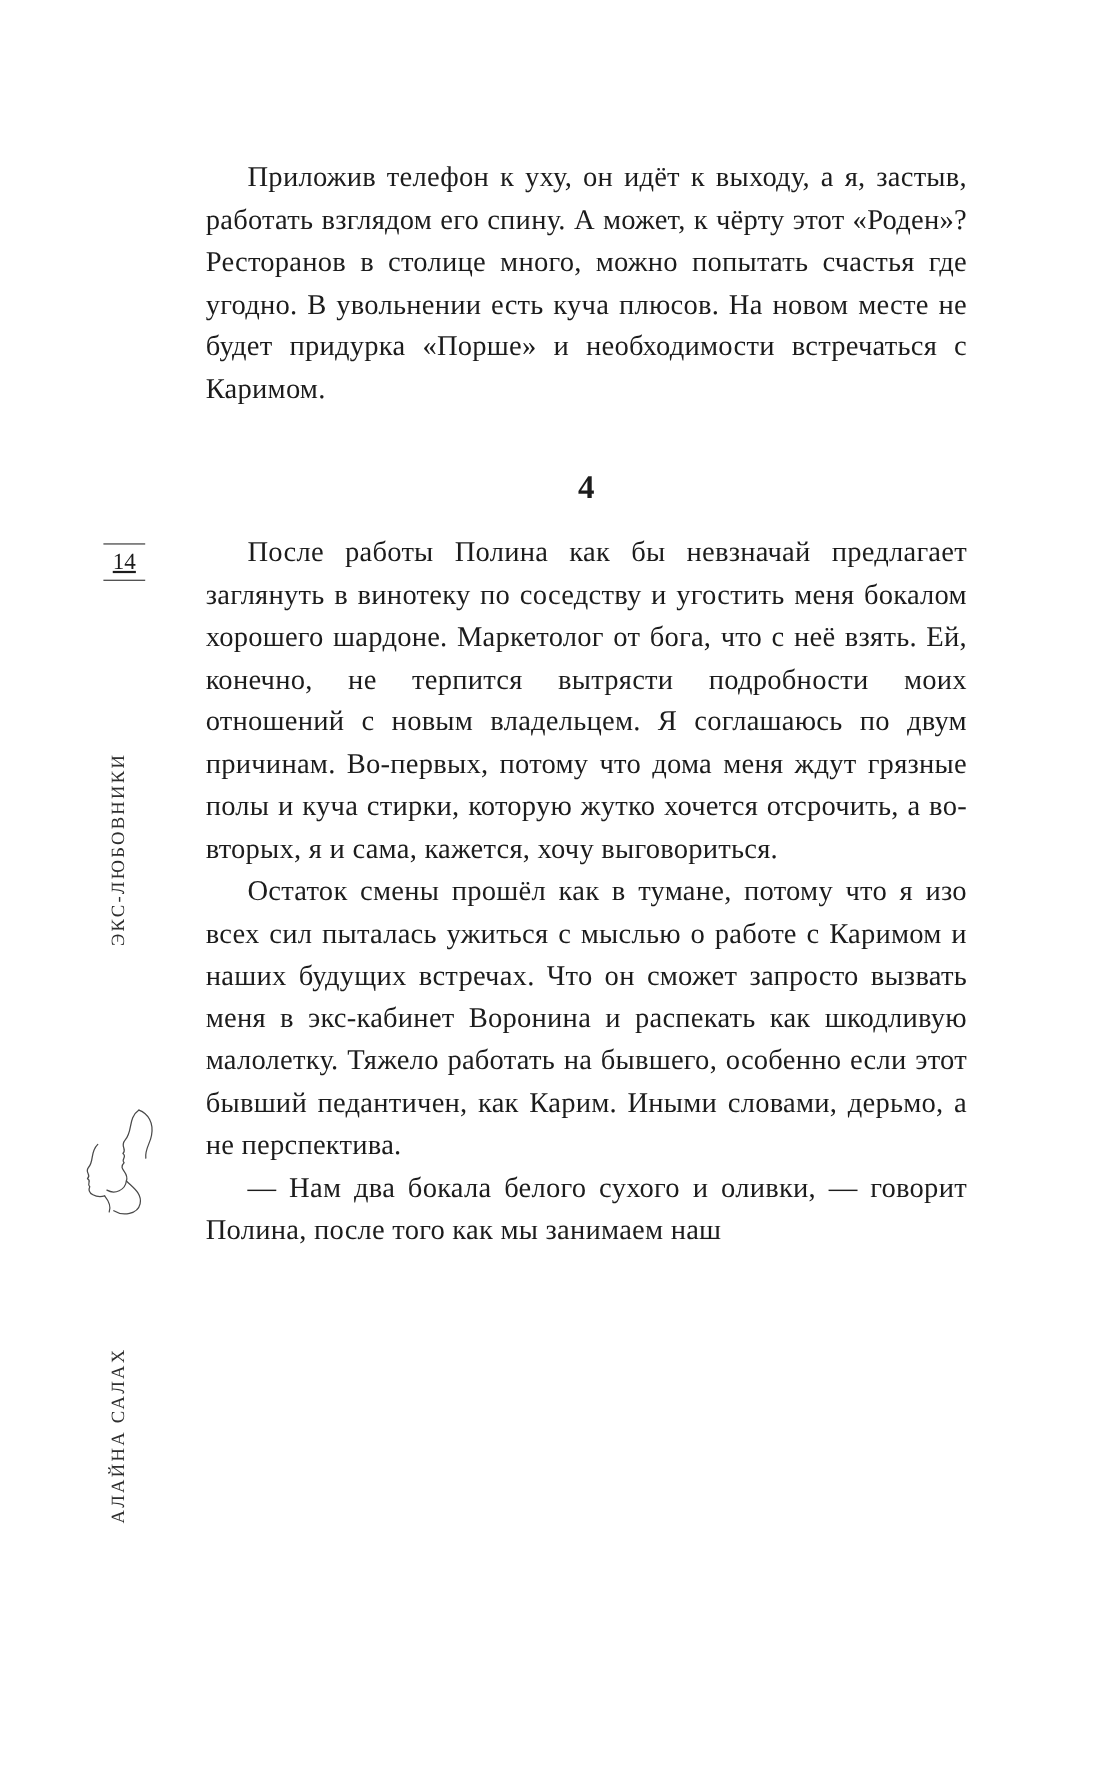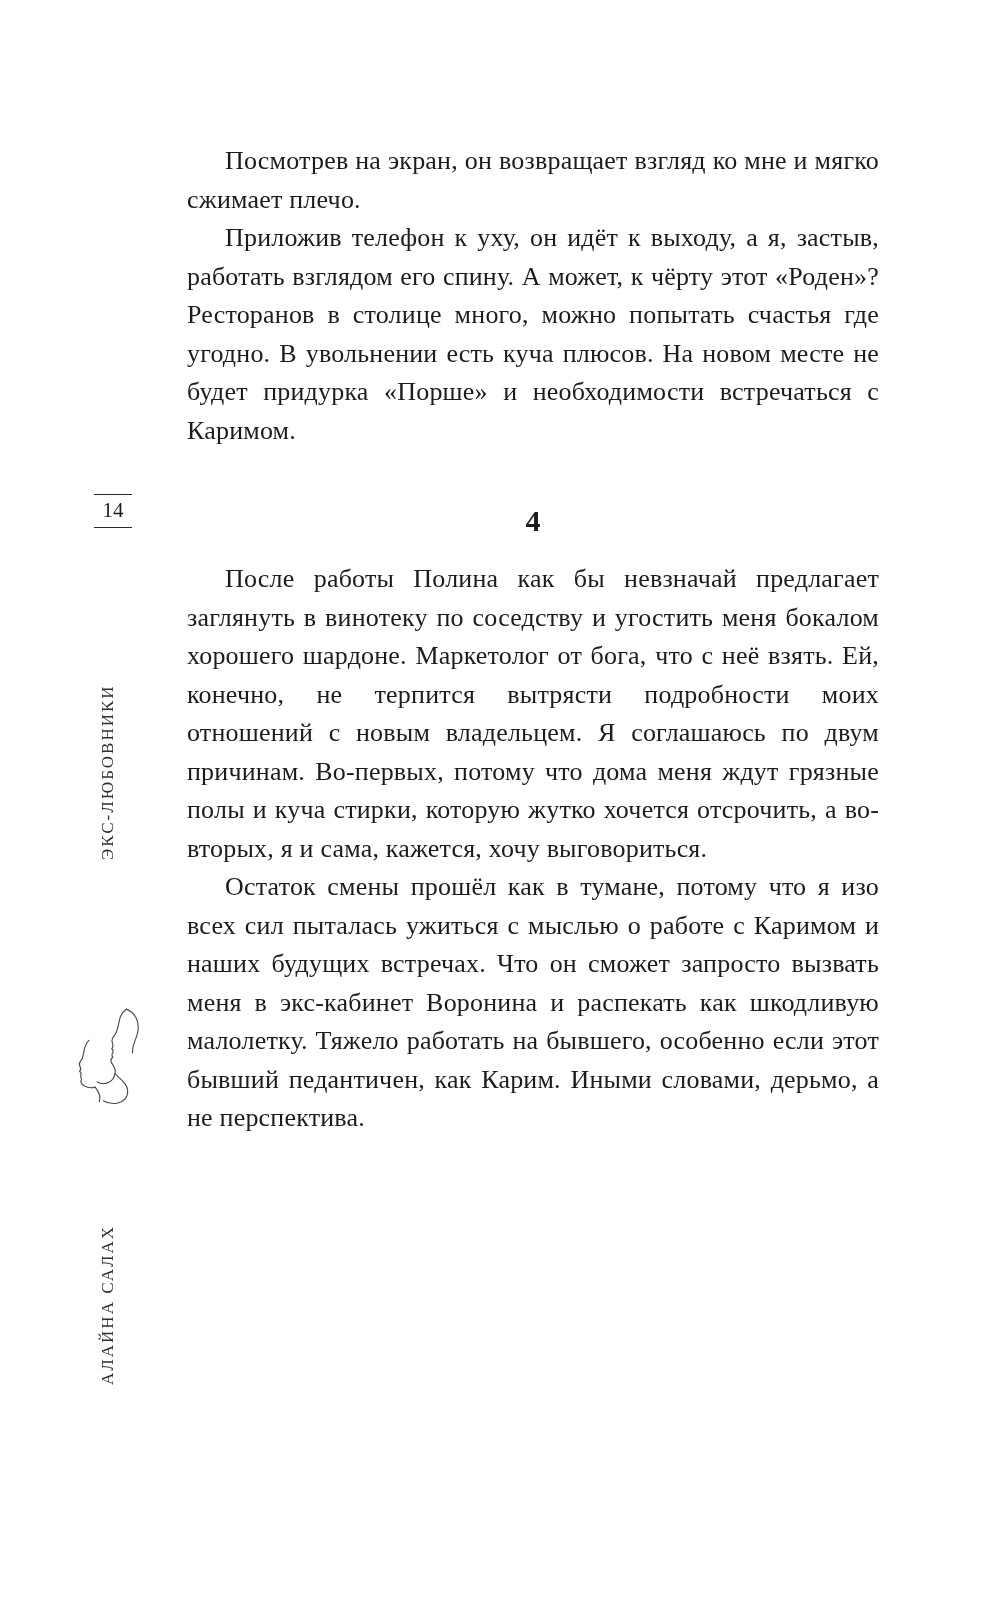--- a/index.html
+++ b/index.html
@@ -51,20 +51,21 @@
   .pn-rule {
     width: 100%;
     border-top: 1.6px solid #2b2b2b;
     height: 0;
   }
   .pn-num {
     font-size: 21px;
     line-height: 1.2;
     padding: 3px 0 4px 0;
     color: #1c1c1c;
+    text-decoration: underline;
   }
 
   
   .v-text {
     position: absolute;
     left: 98px;
     width: 26px;
     writing-mode: vertical-rl;
     transform: rotate(180deg);
     font-size: 17px;
@@ -110,20 +111,20 @@
     <path d="M58,4 C66,7 71,15 69,26 C68,33 63,38 64,46"></path>
     <path d="M22,34 C15,41 19,48 14,54 C10,59 17,60 13,64 C17,66 12,68 15,71 C12,77 21,81 28,79"></path>
     <path d="M47,66 C53,72 61,77 59,86 C57,95 44,97 36,92"></path>
     <path d="M28,79 C32,84 34,88 32,93"></path>
   </svg>
 </div>
 
 <div class="v-text v-author">АЛАЙНА САЛАХ</div>
 
 <div class="text-block">
-  <p class="para">Посмотрев на экран, он возвращает взгляд ко мне и мягко сжимает плечо.</p>
   <p class="para">Приложив телефон к уху, он идёт к выходу, а я, застыв, работать взглядом его спину. А может, к чёрту этот «Роден»? Ресторанов в столице много, можно попытать счастья где угодно. В увольнении есть куча плюсов. На новом месте не будет придурка «Порше» и необходимости встречаться с Каримом.</p>
 
   <p class="para chapter-heading">4</p>
 
   <p class="para">После работы Полина как бы невзначай предлагает заглянуть в винотеку по соседству и угостить меня бокалом хорошего шардоне. Маркетолог от бога, что с неё взять. Ей, конечно, не терпится вытрясти подробности моих отношений с новым владельцем. Я соглашаюсь по двум причинам. Во-первых, потому что дома меня ждут грязные полы и куча стирки, которую жутко хочется отсрочить, а во-вторых, я и сама, кажется, хочу выговориться.</p>
   <p class="para">Остаток смены прошёл как в тумане, потому что я изо всех сил пыталась ужиться с мыслью о работе с Каримом и наших будущих встречах. Что он сможет запросто вызвать меня в экс-кабинет Воронина и распекать как шкодливую малолетку. Тяжело работать на бывшего, особенно если этот бывший педантичен, как Карим. Иными словами, дерьмо, а не перспектива.</p>
+  <p class="para">— Нам два бокала белого сухого и оливки, — говорит Полина, после того как мы занимаем наш</p>
 </div>
 
 </body></html>

